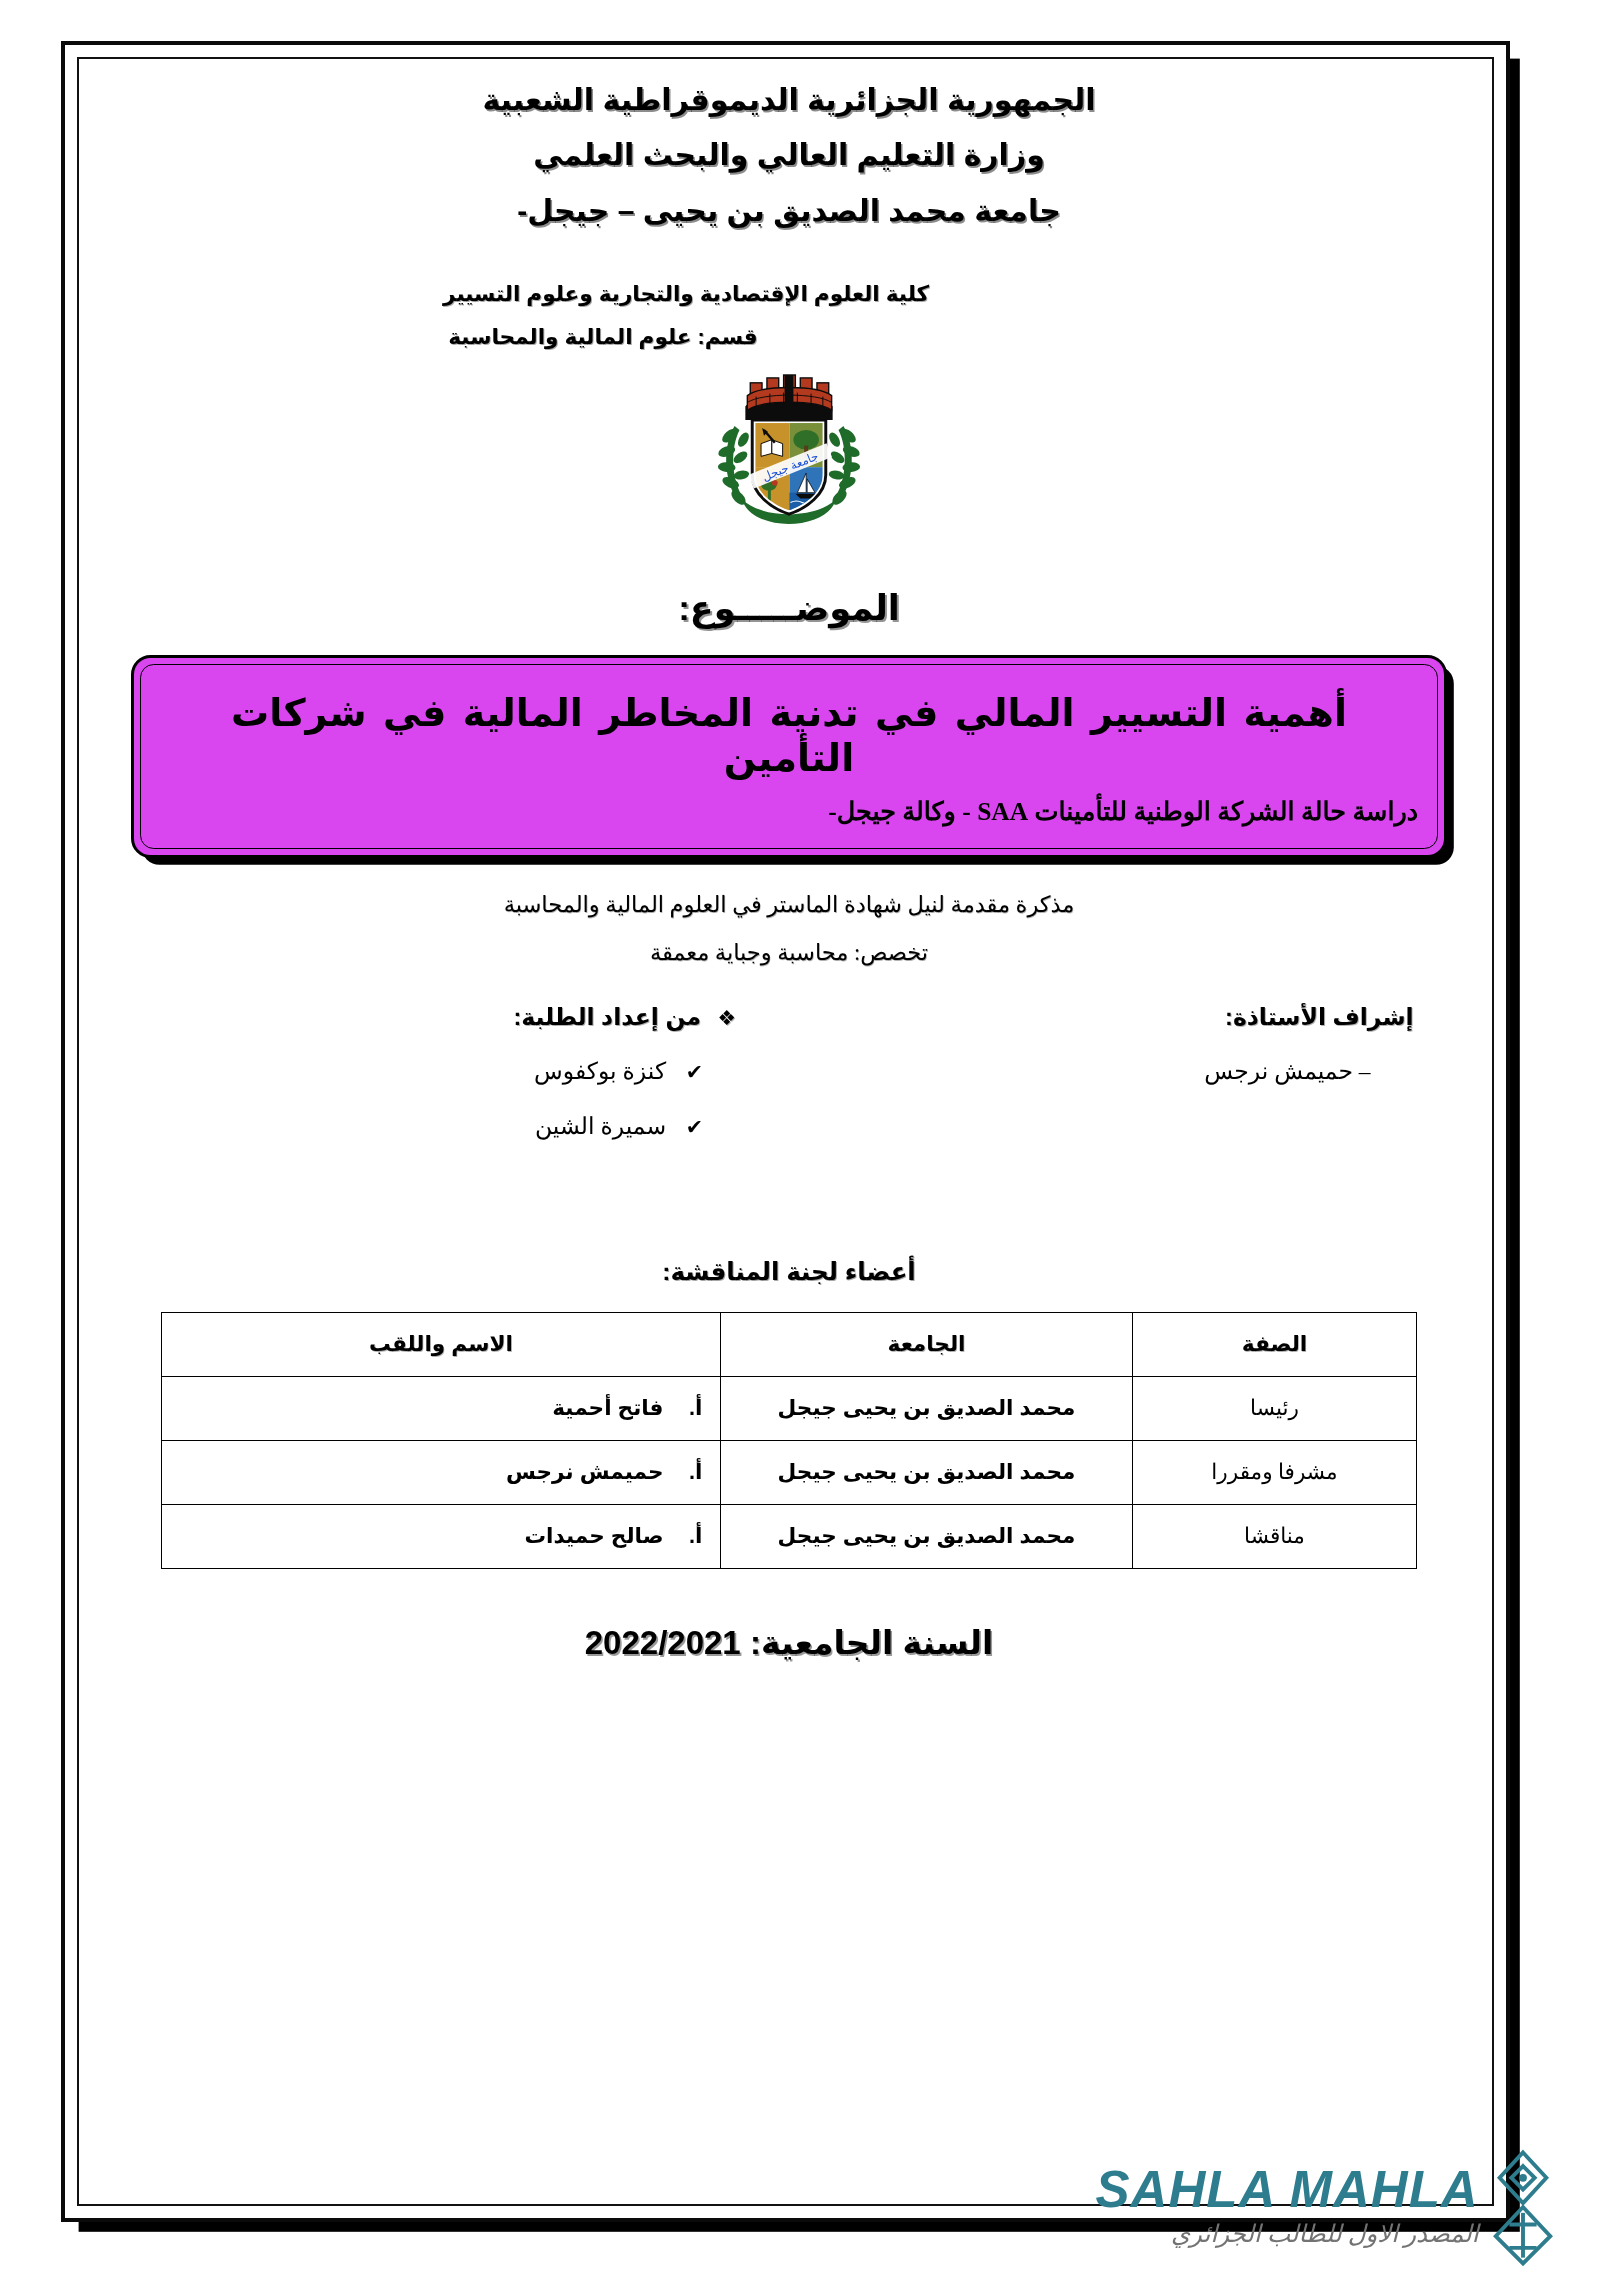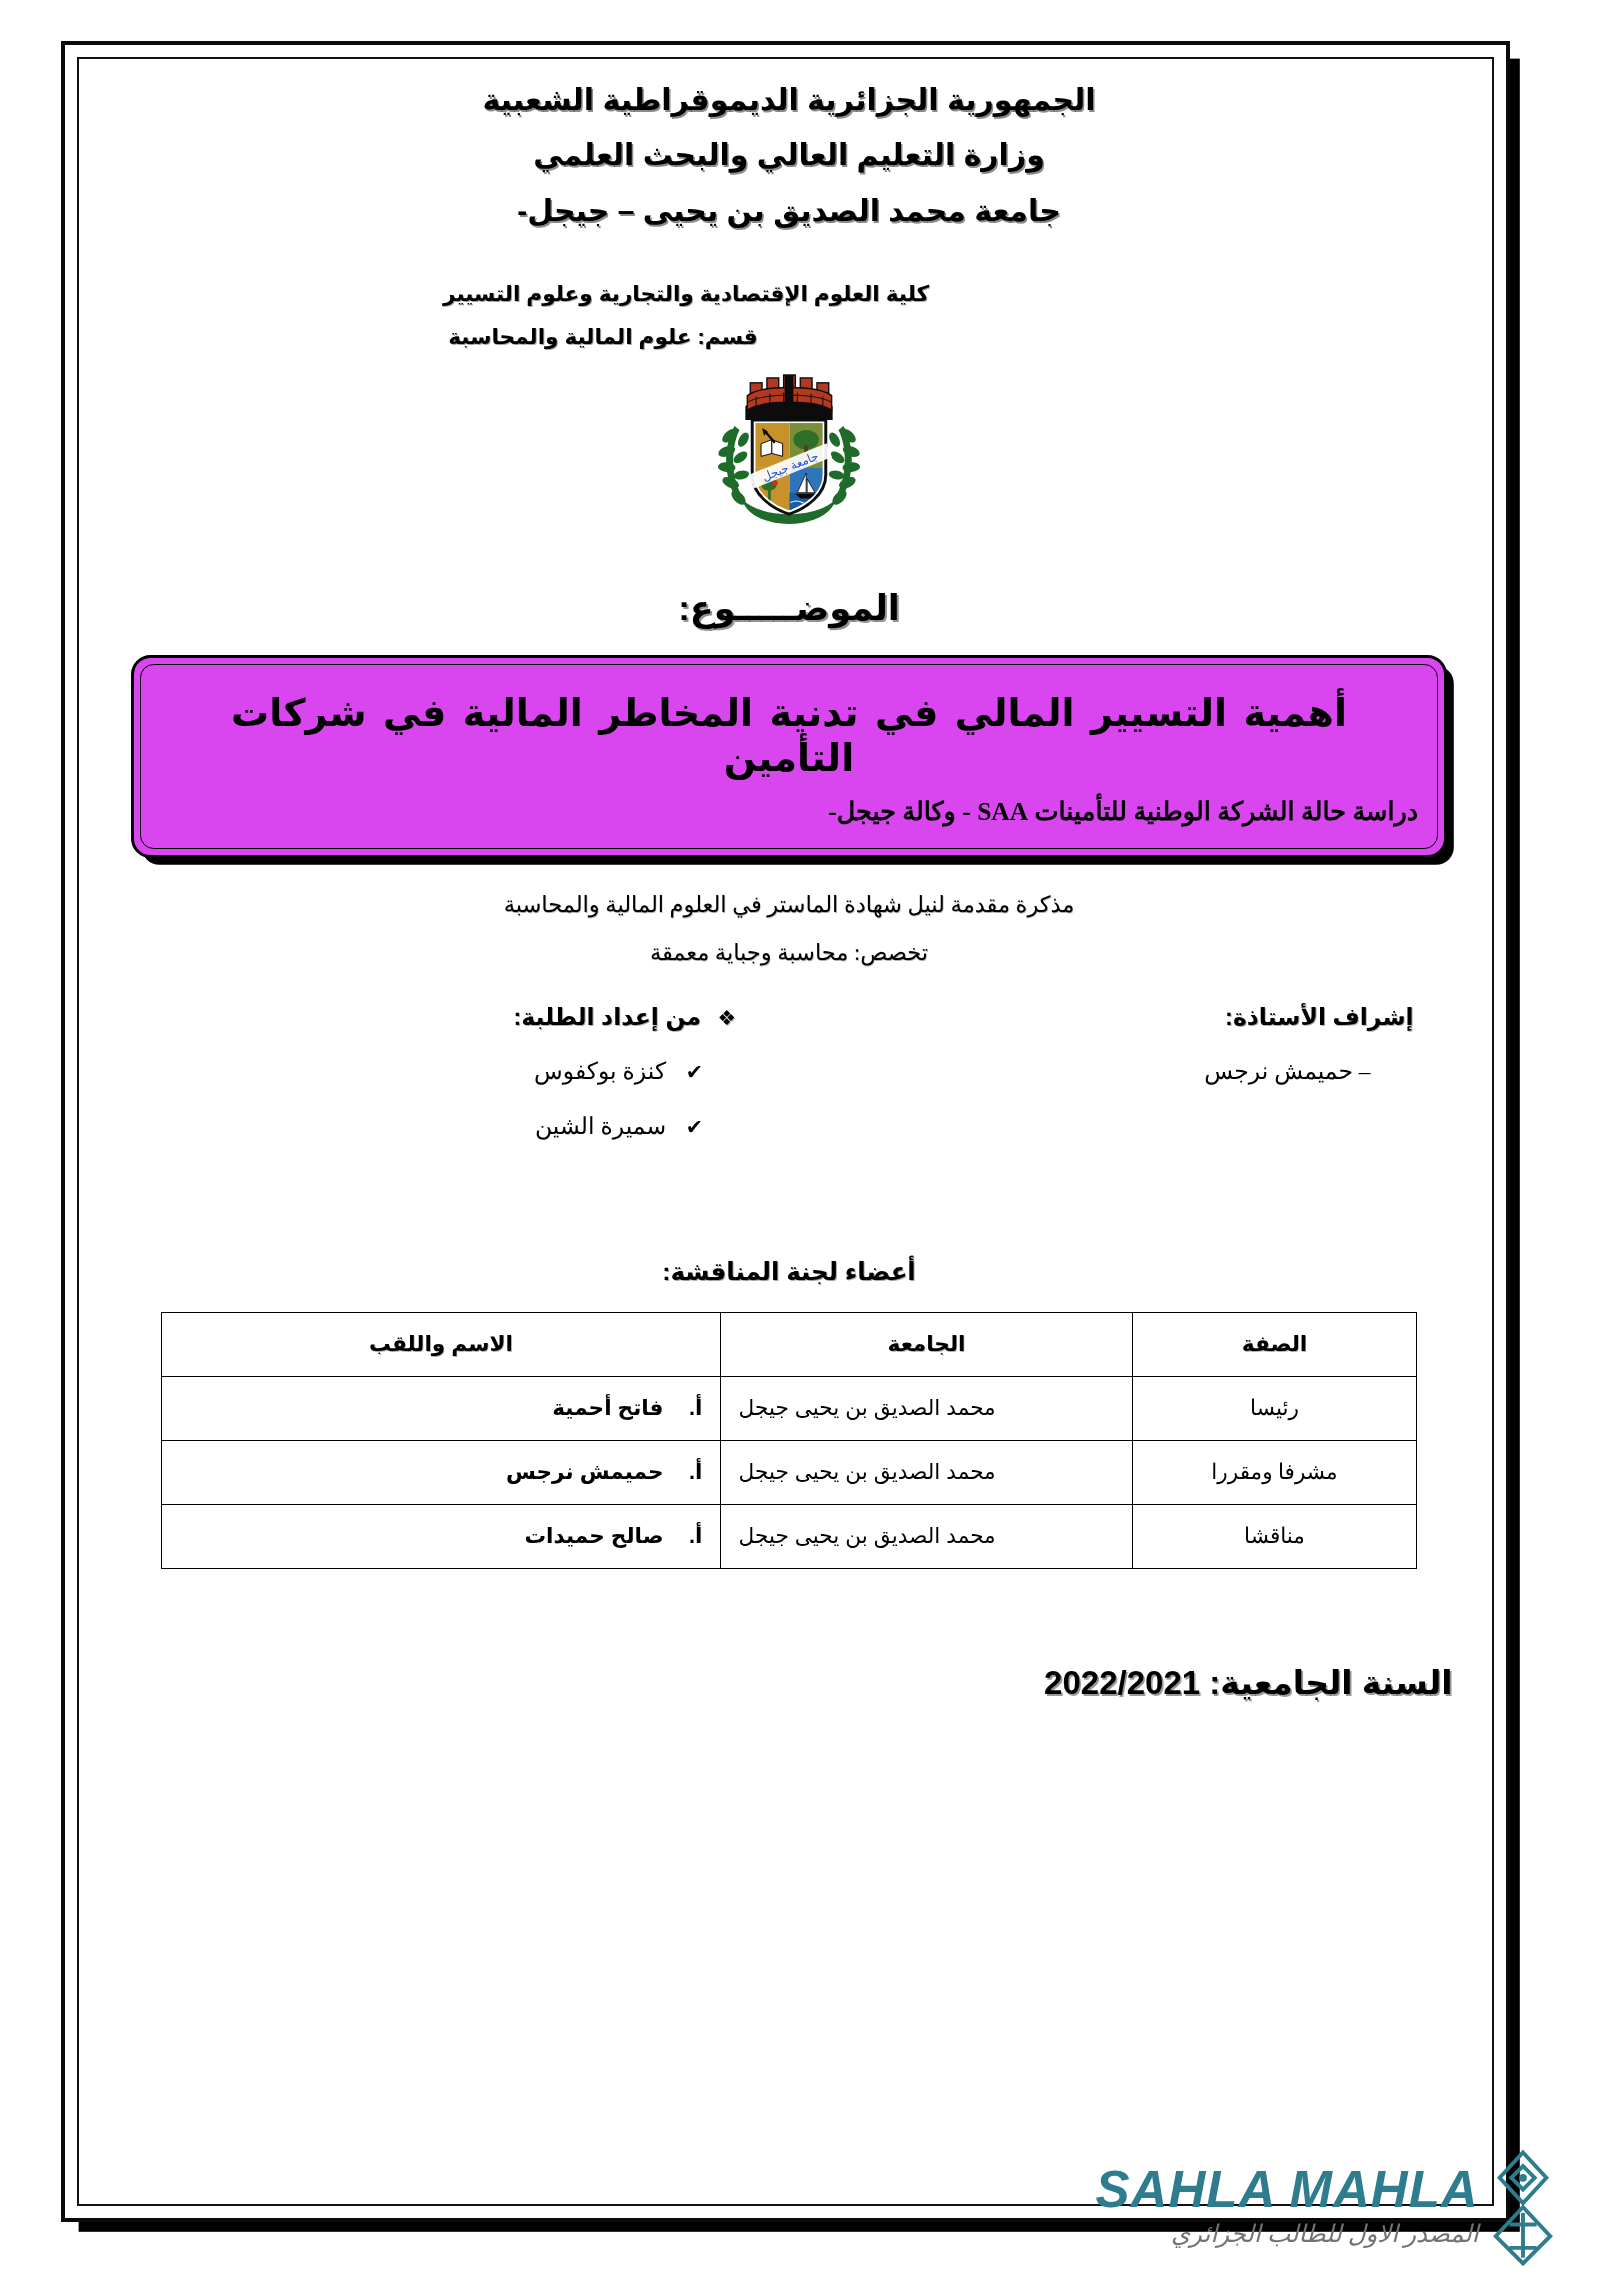--- a/index.html
+++ b/index.html
@@ -226,36 +226,36 @@
     font-weight: bold;
     text-align: center;
     text-shadow: 0.8px 0.8px 0 rgba(0,0,0,0.3);
   }
   table.committee td.c-name {
     text-align: right;
     font-weight: bold;
   }
   table.committee td.c-name .rank { padding-left: 25.5px; }
   table.committee td.c-univ {
-    text-align: left;
-    font-weight: normal;
+    text-align: center;
+    font-weight: bold;
   }
   table.committee td.c-role {
     text-align: center;
     font-weight: normal;
     font-family: "Liberation Serif", "DejaVu Serif", serif;
   }
   col.w-role { width: 284px; }
   col.w-univ { width: 412px; }
   col.w-name { width: 559px; }
 
   
   .year-line {
-    margin-top: 94px;
-    text-align: right;
+    margin-top: 54px;
+    text-align: center;
     font-family: "Liberation Sans", "DejaVu Sans", sans-serif;
     font-weight: bold;
     font-size: 33px;
     color: #000000;
     direction: rtl;
     text-shadow: 1.6px 1.6px 0 rgba(0,0,0,0.4);
   }
 
   
   .watermark {

